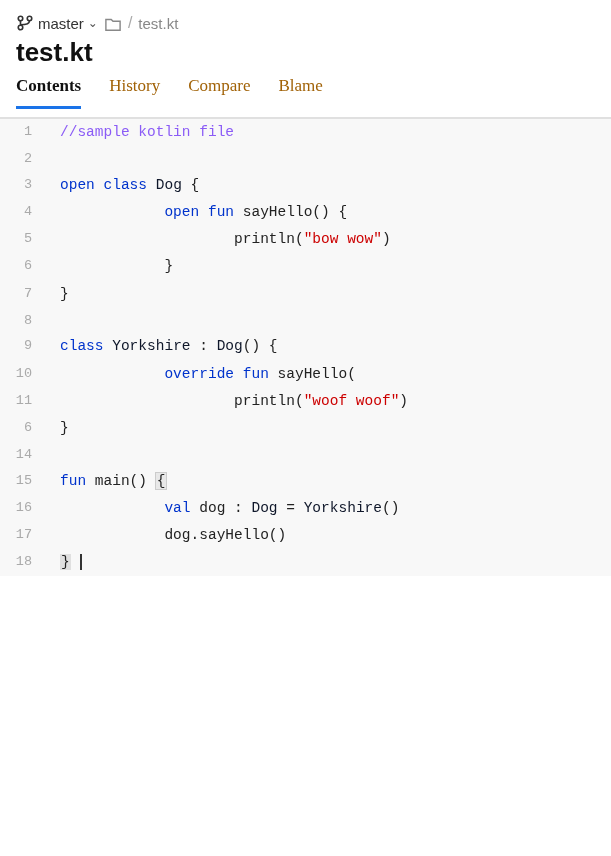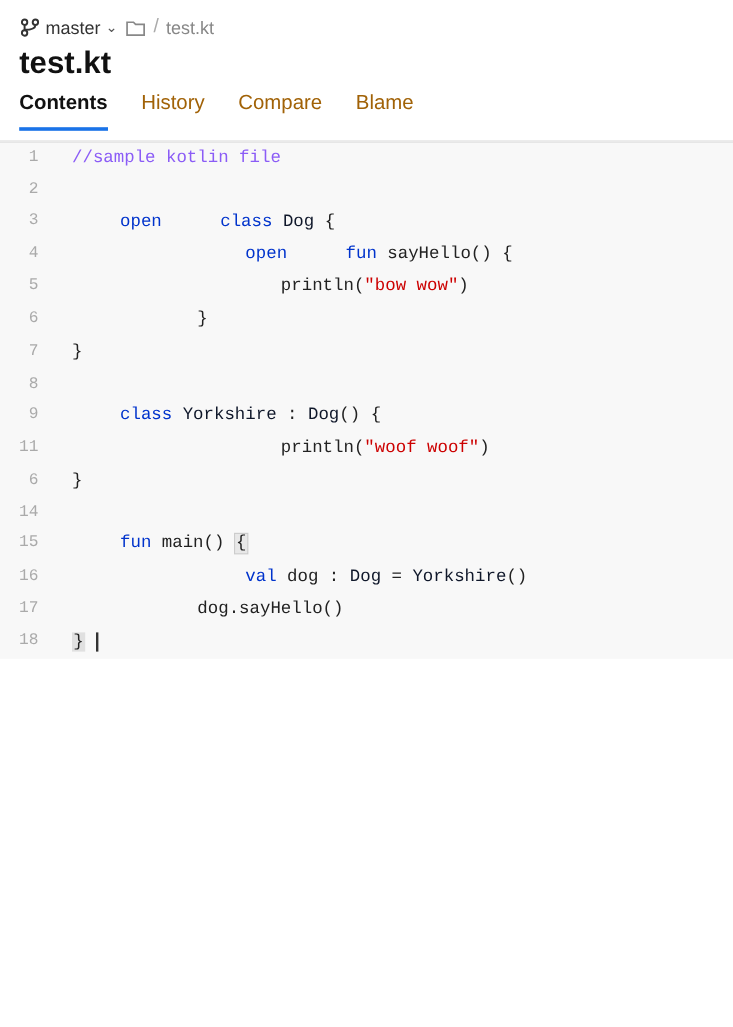--- a/index.html
+++ b/index.html
@@ -57,20 +57,21 @@
       font-weight: 700;
       color: #111;
       margin-bottom: 4px;
     }
 
     .tabs {
       display: flex;
       gap: 28px;
       margin-top: 8px;
       border-bottom: none;
+      font-family: Liberation Serif, serif;
     }
 
     .tab {
       font-size: 17px;
       color: #a16207;
       padding-bottom: 10px;
       cursor: pointer;
       border-bottom: 3px solid transparent;
       font-weight: 400;
     }
@@ -110,21 +111,21 @@
       border-right: none;
     }
 
     .line-code {
       padding: 2px 8px 2px 12px;
       white-space: pre;
       color: #222;
     }
 
     
-    .kw { color: #0033cc; font-weight: normal; margin-left: 40px; }      
+    .kw { color: #0033cc; font-weight: normal; }      
     .cn { color: #0f172a; }                            
     .str { color: #cc0000; }                               
     .cm { color: #8b5cf6; }                               
     .brace-highlight {
       background: #e8e8e8;
       outline: 1px solid #ccc;
       padding: 0 1px;
     }
 
   </style>
@@ -198,20 +199,24 @@
         </tr>
         <tr>
           <td class="line-num">8</td>
           <td class="line-code"></td>
         </tr>
         <tr>
           <td class="line-num">9</td>
           <td class="line-code"><span class="kw">class</span> <span class="cn">Yorkshire</span> : <span class="cn">Dog</span>() {</td>
         </tr>
         <tr>
+          <td class="line-num">10</td>
+          <td class="line-code">    &nbsp;&nbsp;&nbsp;&nbsp;    <span class="kw">override</span> <span class="kw">fun</span> sayHello(</td>
+        </tr>
+        <tr>
           <td class="line-num">11</td>
           <td class="line-code">    &nbsp;&nbsp;&nbsp;&nbsp;    &nbsp;&nbsp;&nbsp;&nbsp;    println(<span class="str">"woof woof"</span>)</td>
         </tr>
         <tr>
           <td class="line-num">6</td>
           <td class="line-code">}</td>
         </tr>
         <tr>
           <td class="line-num">14</td>
           <td class="line-code"></td>

